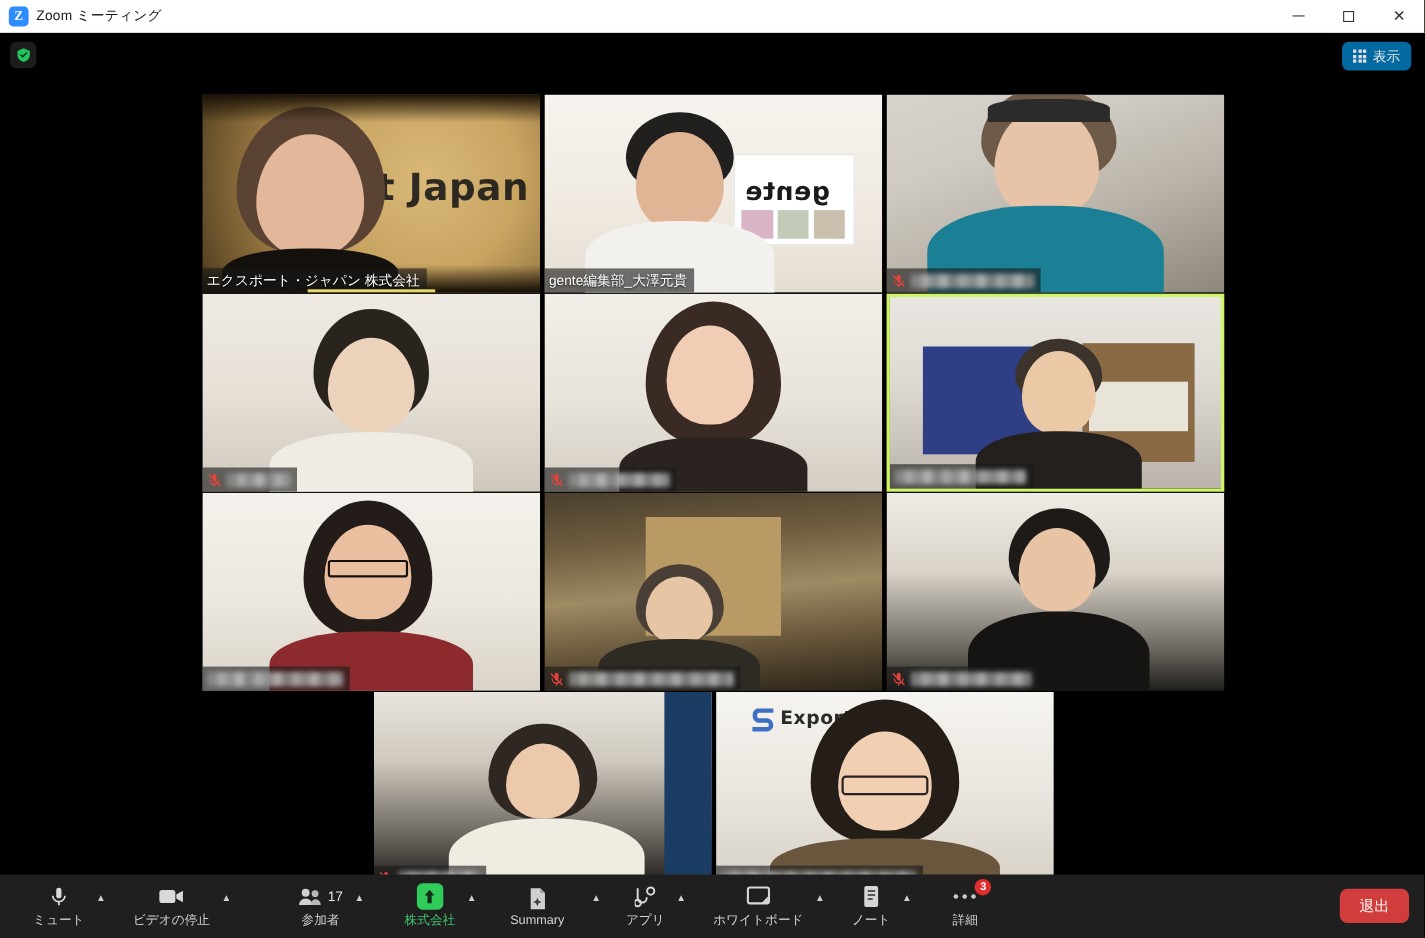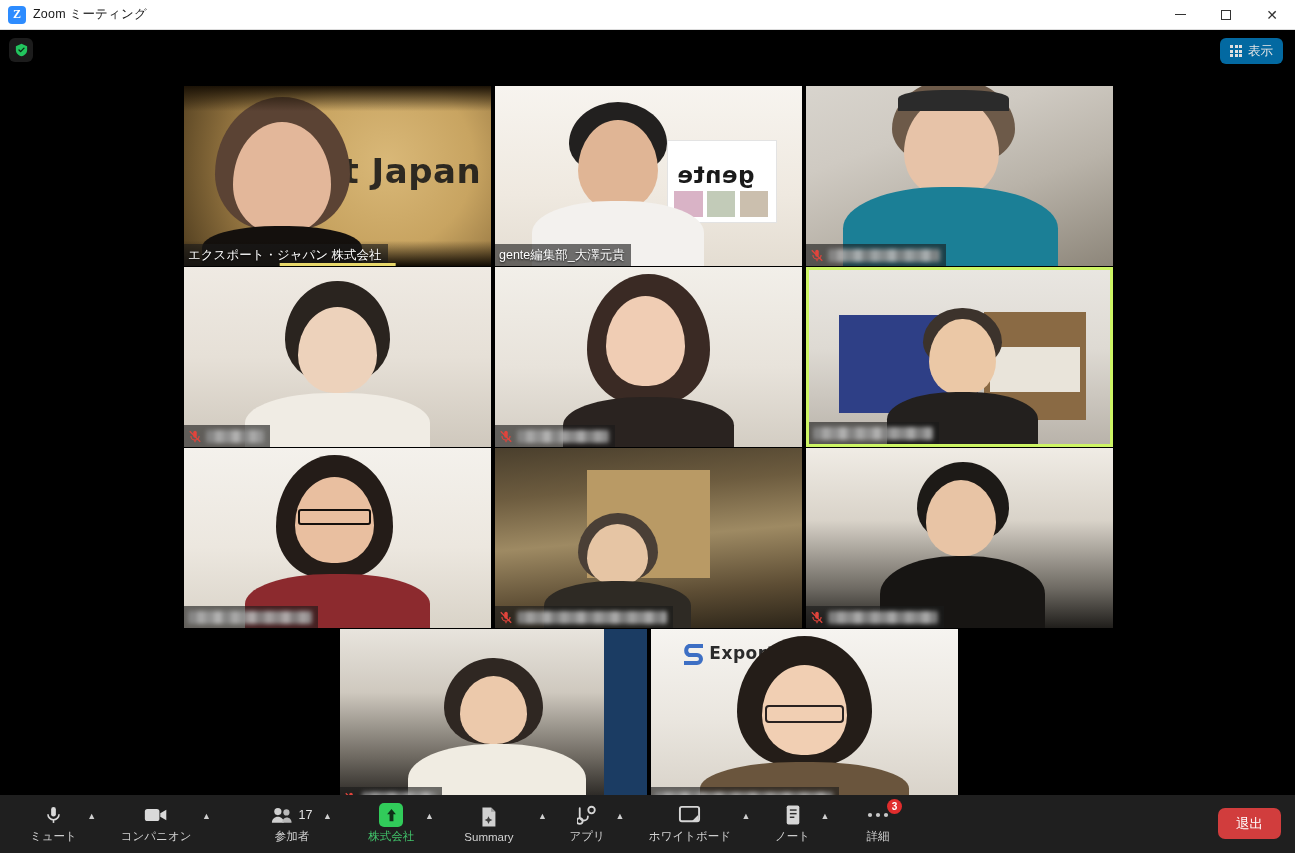--- a/index.html
+++ b/index.html
@@ -423,21 +423,21 @@
     </div>
 
     <div class="tb-group" style="margin-left:14px;">
       <div class="tb-item">
         <span class="tb-ico">
           <svg width="24" height="18" viewBox="0 0 28 18">
             <rect x="1" y="2" width="17" height="14" rx="3" fill="#d9d9d9"></rect>
             <path d="M19 7 L26 3 V15 L19 11 Z" fill="#d9d9d9"></path>
           </svg>
         </span>
-        <span class="lbl">コンパニオン</span>
+        <span class="lbl">ビデオの停止</span>
       </div>
       <div class="caret">▲</div>
     </div>
 
 
     <div class="tb-group" style="margin-left:50px;">
       <div class="tb-item">
         <span class="tb-ico">
           <svg width="24" height="18" viewBox="0 0 28 20">
             <circle cx="8" cy="6" r="4.2" fill="#d0d0d0"></circle>

